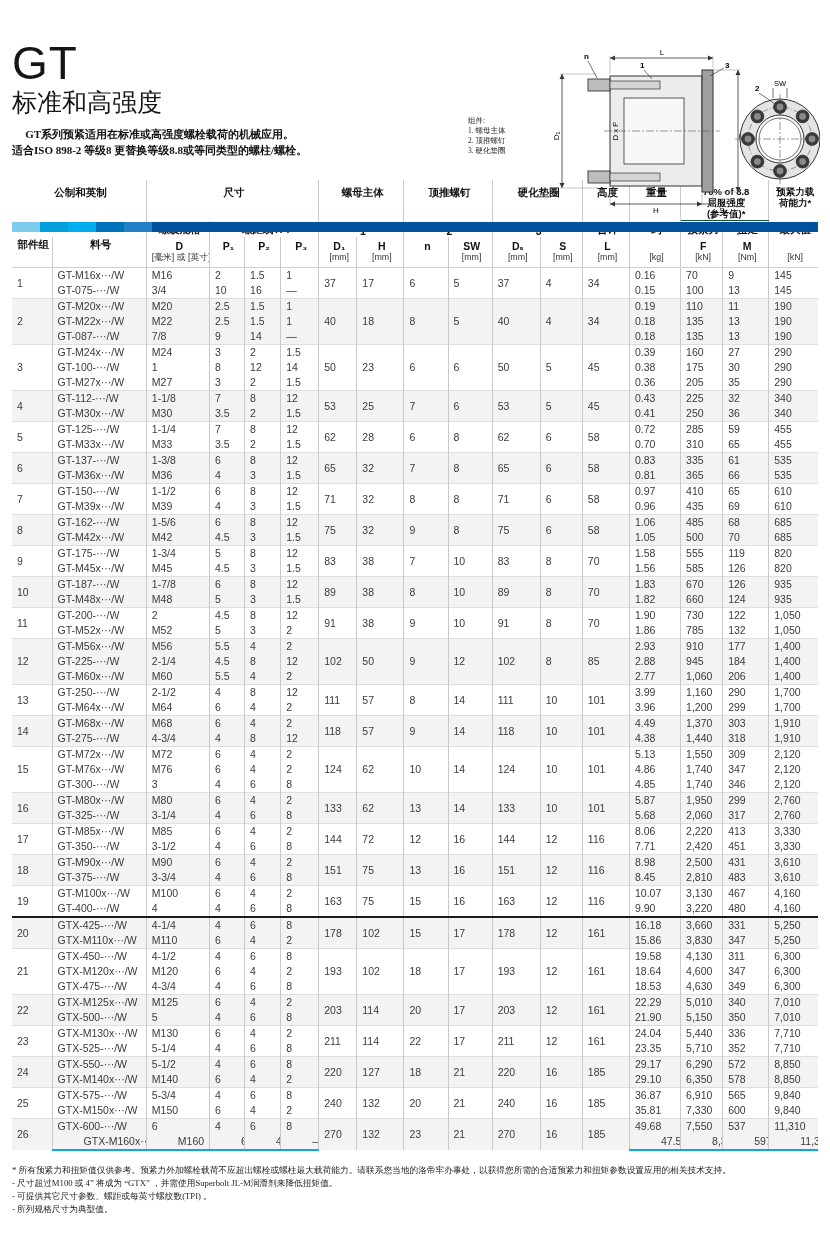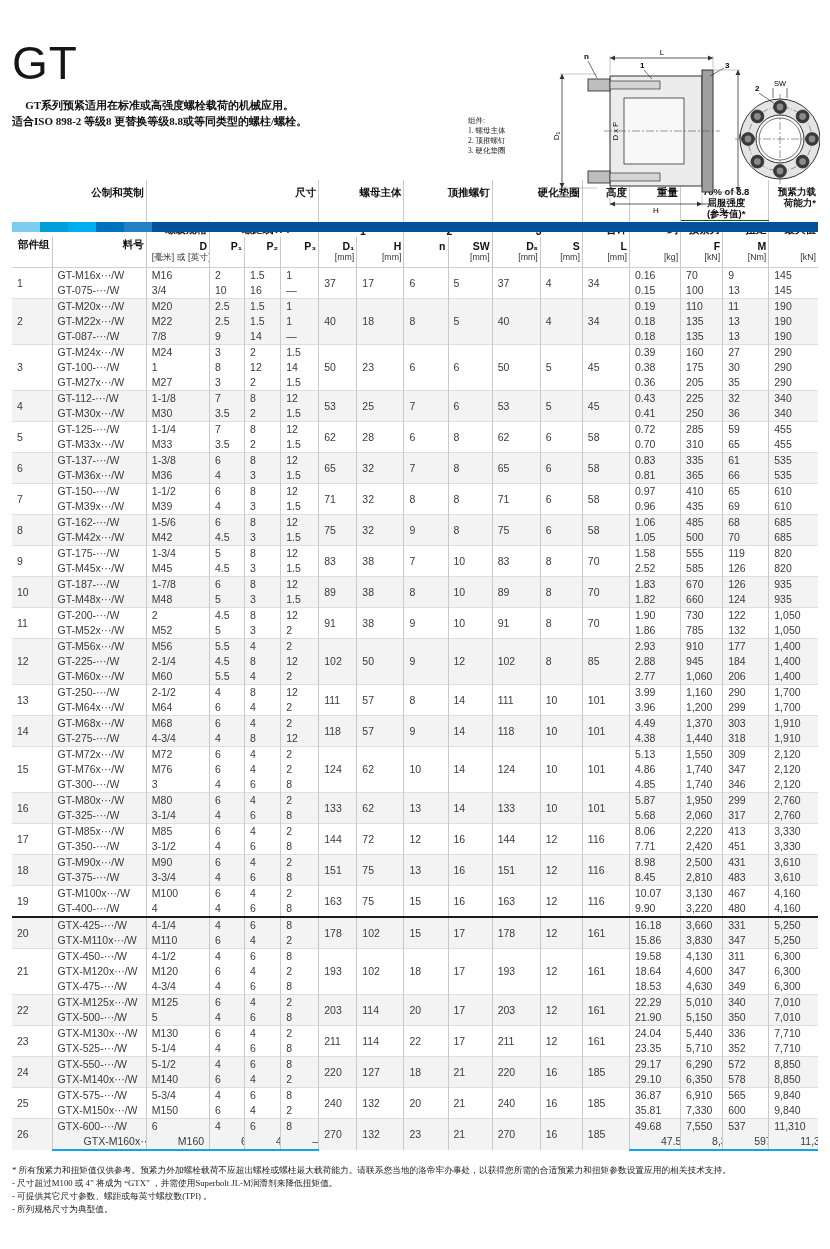--- a/index.html
+++ b/index.html
@@ -22,21 +22,21 @@
   
   .topbar{position:absolute;left:12px;top:222px;width:806px;height:10px;display:flex;}
   .topbar span{height:100%;}
   
   table.spec{margin-left:12px;width:806px;border-collapse:collapse;table-layout:fixed;}
   table.spec th,table.spec td{
     padding:0 2px 0 5px;overflow:hidden;white-space:nowrap;
     border-right:1px solid #c9c9c9;
   }
   table.spec .noR{border-right:none;}
-  thead th{font-size:10.5px;font-weight:bold;text-align:right;vertical-align:bottom;color:#111;}
+  thead th{font-size:10.5px;font-weight:bold;text-align:center;vertical-align:bottom;color:#111;}
   thead tr.rowA th{height:34px;vertical-align:top;padding-top:6px;}
   thead tr.rowB th{height:16px;}
   thead tr.rowC th{height:15px;}
   thead tr.rowD th{height:15px;font-weight:normal;font-size:8.8px;color:#333;
                    vertical-align:top;border-bottom:1px solid #cfcfcf;}
   thead .ctr{text-align:center;}
   thead .small3{font-size:9.5px;line-height:11px;font-weight:bold;vertical-align:top;padding-top:2px;}
   thead .uline{border-bottom:1px solid #14532d;}
   tbody td{height:15px;font-size:10.5px;line-height:15px;color:#3a3a3a;vertical-align:middle;}
   tbody tr.stripe td{background:#f3f3f3;}
@@ -47,20 +47,21 @@
   .notes{margin:13px 12px 0 12px;font-family:"Liberation Serif","DejaVu Serif",serif;
          font-size:8.7px;line-height:13px;color:#1c1c1c;}
   svg text{font-family:"Liberation Sans","DejaVu Sans",sans-serif;}
 </style>
 </head>
 <body>
 
 <div class="hdr">
   <div class="title">
     <div class="t-gt">GT</div>
+    <div class="t-sub">标准和高强度</div>
     <div class="t-desc">
       <div>GT系列预紧适用在标准或高强度螺栓载荷的机械应用。</div>
       <div>适合ISO 898-2 等级8 更替换等级8.8或等同类型的螺柱/螺栓。</div>
     </div>
   </div>
 
   <div class="legend">
     <div>组件:</div>
     <div>1.  螺母主体</div>
     <div>2.  顶推螺钉</div>
@@ -537,21 +538,21 @@
         <td>555</td>
         <td>119</td>
         <td class="noR">820</td>
       </tr>
       <tr class="">
         <td>GT-M45x···/W</td>
         <td>M45</td>
         <td>4.5</td>
         <td>3</td>
         <td>1.5</td>
-        <td>2.52</td>
+        <td>1.56</td>
         <td>585</td>
         <td>126</td>
         <td class="noR">820</td>
       </tr>
       <tr class="stripe group-start">
         <td rowspan="2">10</td>
         <td>GT-187-···/W</td>
         <td>1-7/8</td>
         <td>6</td>
         <td>8</td>

